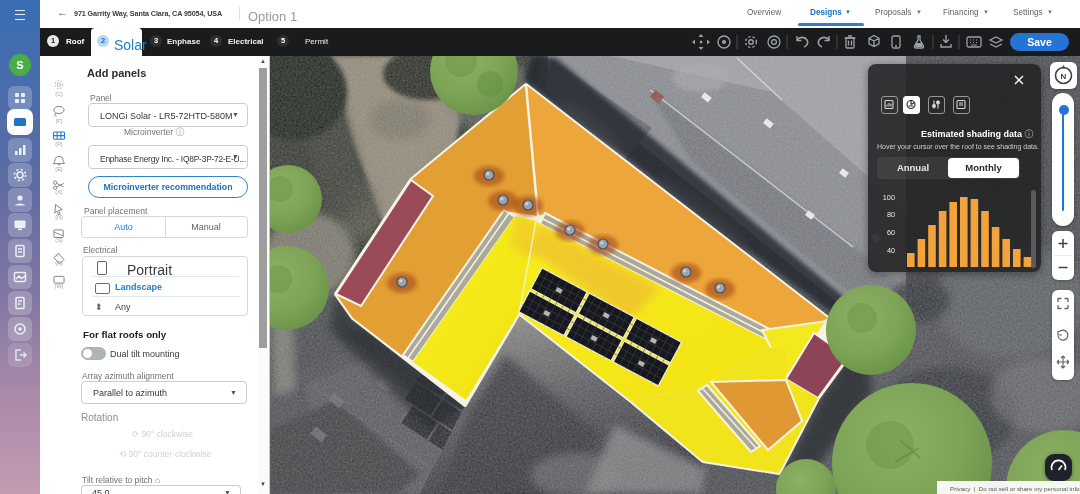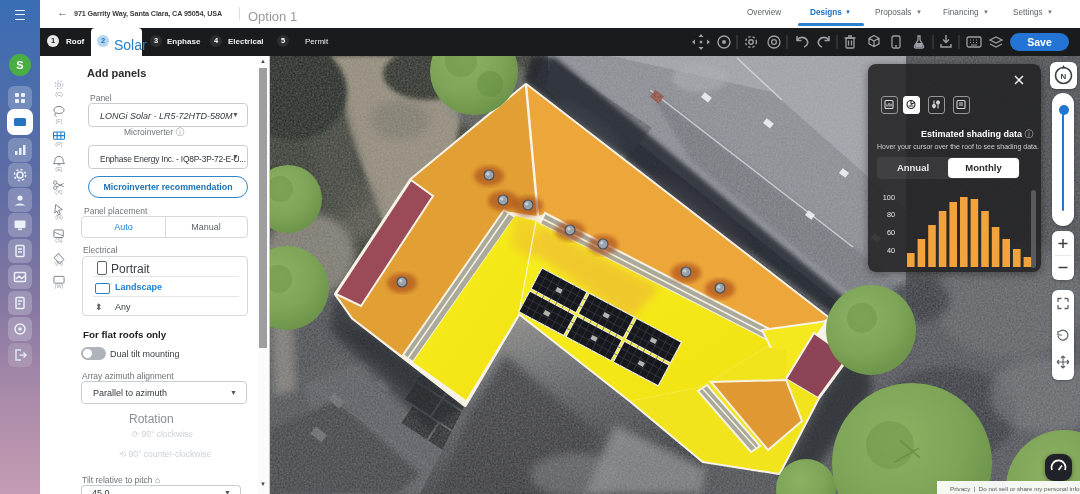--- a/index.html
+++ b/index.html
@@ -298,21 +298,21 @@
 </svg>
 </div>
 
 <div class="abs" style="left:78px;top:56px;width:192px;height:438px;background:#fff;"></div>
 <div id="formpanel">
 
   <div class="abs" style="left:87px;top:67px;font-size:11px;font-weight:bold;color:#2b2b2b;">Add panels</div>
 
   <div class="abs" style="left:90px;top:93px;font-size:8.5px;color:#6f7478;">Panel</div>
 
-  <div class="abs" style="left:88px;top:103px;width:160px;height:24px;border:1px solid #c9cdd1;border-radius:4px;box-sizing:border-box;overflow:hidden;font-style:italic;">
+  <div class="abs" style="left:88px;top:103px;width:160px;height:24px;border:1px solid #c9cdd1;border-radius:4px;box-sizing:border-box;overflow:hidden;">
     <div class="abs" style="left:11px;top:7px;font-size:9px;color:#33383c;white-space:nowrap;">LONGi Solar - LR5-72HTD-580M</div>
     <div class="abs" style="right:8px;top:7px;font-size:7px;color:#555;">▼</div>
   </div>
 
   <div class="abs" style="left:90px;top:126px;font-size:8.5px;color:#6f7478;margin-left:34px;">Microinverter <span style="color:#9aa0a6;font-size:9px;">ⓘ</span></div>
 
   <div class="abs" style="left:88px;top:145px;width:160px;height:24px;border:1px solid #c9cdd1;border-radius:4px;box-sizing:border-box;overflow:hidden;">
     <div class="abs" style="left:11px;top:8px;font-size:8.4px;color:#33383c;white-space:nowrap;letter-spacing:-0.2px;">Enphase Energy Inc. - IQ8P-3P-72-E-U...</div>
     <div class="abs" style="right:8px;top:7px;font-size:7px;color:#555;">▼</div>
   </div>
@@ -325,21 +325,21 @@
     <div class="abs" style="left:83px;top:0;width:1px;height:20px;background:#d5d9dc;"></div>
     <div class="abs" style="left:0;top:5px;width:83px;text-align:center;font-size:9px;font-weight:normal;color:#2080d0;">Auto</div>
     <div class="abs" style="left:84px;top:5px;width:80px;text-align:center;font-size:9px;color:#5f6368;">Manual</div>
   </div>
 
   <div class="abs" style="left:83px;top:245px;font-size:8.5px;color:#6f7478;">Electrical</div>
 
   <div class="abs" style="left:82px;top:256px;width:166px;height:60px;border:1px solid #d5d9dc;border-radius:4px;box-sizing:border-box;">
 
     <div class="abs" style="left:14px;top:4px;width:8px;height:12px;border:1.2px solid #5f6368;border-radius:2px;"></div>
-    <div class="abs" style="left:28px;top:5px;font-size:12px;color:#3c4043;">Portrait</div>
+    <div class="abs" style="left:44px;top:5px;font-size:14px;color:#3c4043;">Portrait</div>
     <div class="abs" style="left:10px;top:19px;width:146px;height:1px;background:#e4e7ea;"></div>
 
     <div class="abs" style="left:12px;top:26px;width:13px;height:9px;border:1.2px solid #2080d0;border-radius:2px;"></div>
     <div class="abs" style="left:32px;top:25px;font-size:9px;font-weight:bold;color:#2080d0;">Landscape</div>
     <div class="abs" style="left:10px;top:39px;width:146px;height:1px;background:#e4e7ea;"></div>
 
     <div class="abs" style="left:12px;top:45px;font-size:9px;color:#5f6368;">⬍</div>
     <div class="abs" style="left:32px;top:45px;font-size:9px;color:#3c4043;">Any</div>
   </div>
 
@@ -350,21 +350,21 @@
   </div>
   <div class="abs" style="left:110px;top:349px;font-size:9px;color:#3c4043;">Dual tilt mounting</div>
 
   <div class="abs" style="left:82px;top:371px;font-size:8.5px;color:#6f7478;">Array azimuth alignment</div>
 
   <div class="abs" style="left:81px;top:381px;width:166px;height:23px;border:1px solid #c9cdd1;border-radius:4px;box-sizing:border-box;">
     <div class="abs" style="left:11px;top:6px;font-size:9px;color:#33383c;">Parallel to azimuth</div>
     <div class="abs" style="right:9px;top:7px;font-size:7px;color:#555;">▼</div>
   </div>
 
-  <div class="abs" style="left:81px;top:412px;font-size:12px;color:#8a9096;margin-left:48px;">Rotation</div>
+  <div class="abs" style="left:81px;top:412px;font-size:10px;color:#8a9096;">Rotation</div>
 
   <div class="abs" style="left:132px;top:429px;font-size:8.5px;color:#ccd2d8;">⟳ 90° clockwise</div>
   <div class="abs" style="left:119px;top:449px;font-size:8.5px;color:#ccd2d8;">⟲ 90° counter-clockwise</div>
 
   <div class="abs" style="left:82px;top:475px;font-size:8.5px;color:#6f7478;">Tilt relative to pitch ⌂</div>
 
   <div class="abs" style="left:81px;top:485px;width:160px;height:9px;border:1px solid #c9cdd1;border-radius:4px 4px 0 0;border-bottom:none;box-sizing:border-box;">
     <div class="abs" style="left:10px;top:2px;font-size:9px;color:#33383c;">45.0</div>
     <div class="abs" style="right:9px;top:3px;font-size:7px;color:#555;">▼</div>
   </div>

